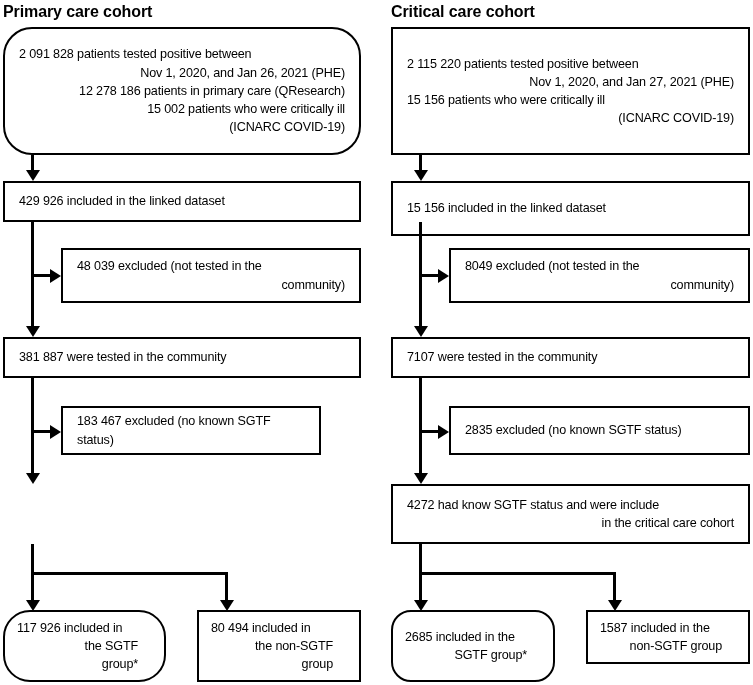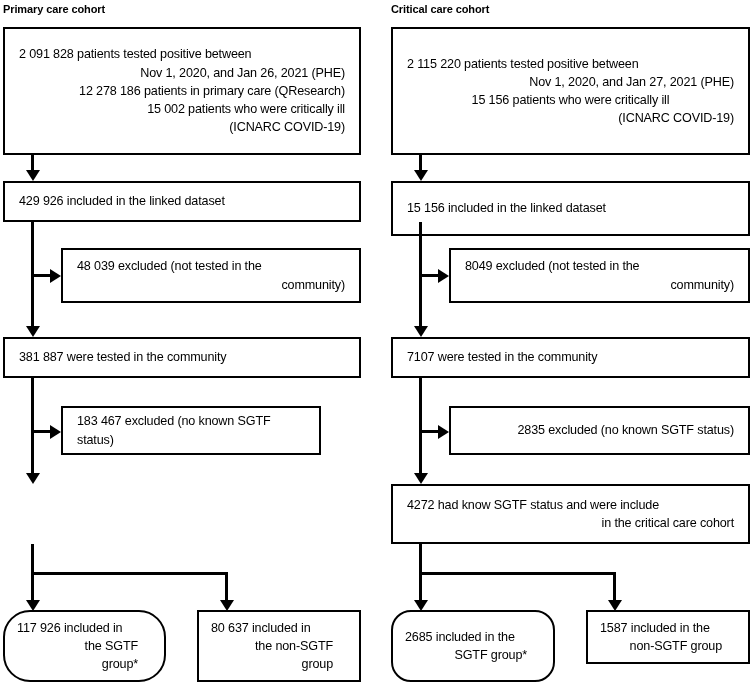--- a/index.html
+++ b/index.html
@@ -15,21 +15,21 @@
     -webkit-font-smoothing: antialiased;
   }
   #flow {
     position: relative;
     width: 753px;
     height: 685px;
     overflow: hidden;
   }
   .col-title {
     position: absolute;
-    font-size: 11px;
+    font-size: 16px;
     font-weight: bold;
     letter-spacing: -0.1px;
     line-height: 1;
     white-space: nowrap;
   }
   .box {
     position: absolute;
     box-sizing: border-box;
     border: 2px solid #000000;
     background: #ffffff;
@@ -75,21 +75,21 @@
   }
 </style>
 </head>
 <body>
 
 <div id="flow">
 
   <div class="col-title" style="left:3px; top:4px;">Primary care cohort</div>
   <div class="col-title" style="left:391px; top:4px;">Critical care cohort</div>
 
-  <div class="box" style="left:3px; top:27px; width:358px; height:128px; padding:1px 14px;">
+  <div class="box" style="left:3px; top:27px; width:358px; height:128px; padding:1px 14px;border-radius:29px;">
     <span class="txt ta-hang" style="text-align: left; text-indent: 0px; white-space: normal;">
         <div style="text-align: left;">2 091 828 patients tested positive between</div>
         <div style="text-align: right; padding-right: 0px;">Nov 1, 2020, and Jan 26, 2021 (PHE)</div>
         <div style="text-align: right; padding-right: 0px;">12 278 186 patients in primary care (QResearch)</div>
         <div style="text-align: right; padding-right: 0px;">15 002 patients who were critically ill</div>
         <div style="text-align: right; padding-right: 0px;">(ICNARC COVID-19)</div>
       </span>
   </div>
 
   <div class="line vline" style="left:31px; top:155px; width:3px; height:18px;"></div>
@@ -134,31 +134,31 @@
 
   <div class="box" style="left:3px; top:610px; width:163px; height:72px; padding:0 12px;border-radius:27px;">
     <span class="txt ta-hang" style="text-align: left; white-space: normal;">
         <div style="text-align: left;">117 926 included in</div>
         <div style="text-align: right; padding-right: 14px;">the SGTF</div>
         <div style="text-align: right; padding-right: 14px;">group*</div>
       </span>
   </div>
   <div class="box" style="left:197px; top:610px; width:164px; height:72px; padding:0 12px;">
     <span class="txt ta-hang" style="text-align: left; white-space: normal;">
-        <div style="text-align: left;">80 637 included in</div>
+        <div style="text-align: left;">80 494 included in</div>
         <div style="text-align: right; padding-right: 14px;">the non-SGTF</div>
         <div style="text-align: right; padding-right: 14px;">group</div>
       </span>
   </div>
 
   <div class="box" style="left:391px; top:27px; width:359px; height:128px; padding:0 14px;">
     <span class="txt ta-hang" style="text-align: left; white-space: normal;">
         <div style="text-align: left;">2 115 220 patients tested positive between</div>
         <div style="text-align: right; padding-right: 0px;">Nov 1, 2020, and Jan 27, 2021 (PHE)</div>
-        <div style="text-align: center; padding-right: 0px;">15 156 patients who were critically ill</div>
+        <div style="text-align: left; padding-right: 0px;">15 156 patients who were critically ill</div>
         <div style="text-align: right; padding-right: 0px;">(ICNARC COVID-19)</div>
       </span>
   </div>
 
   <div class="line vline" style="left:419px; top:155px; width:3px; height:18px;"></div>
   <div class="arrow-down" style="left:413.5px; top:170px;"></div>
 
   <div class="box" style="left:391px; top:181px; width:359px; height:55px; padding:0 14px;">
     <span class="txt" style="text-align:left;">15 156 included in the linked dataset</span>
   </div>
@@ -178,21 +178,21 @@
   <div class="box" style="left:391px; top:337px; width:359px; height:41px; padding:0 14px;">
     <span class="txt" style="text-align:left;">7107 were tested in the community</span>
   </div>
 
   <div class="line vline" style="left:419px; top:378px; width:3px; height:100px;"></div>
   <div class="line hline" style="left:419px; top:430px; width:22px; height:3px;"></div>
   <div class="arrow-right" style="left:438px; top:424.5px;"></div>
   <div class="arrow-down" style="left:413.5px; top:473px;"></div>
 
   <div class="box" style="left:449px; top:406px; width:301px; height:49px; padding:0 14px;">
-    <span class="txt" style="text-align:right;">2835 excluded (no known SGTF status)</span>
+    <span class="txt" style="text-align:left;">2835 excluded (no known SGTF status)</span>
   </div>
 
   <div class="box" style="left:391px; top:484px; width:359px; height:60px; padding:0 14px;">
     <span class="txt ta-hang" style="text-align: left; white-space: normal;">
         <div style="text-align: left;">4272 had know SGTF status and were include</div>
         <div style="text-align: right; padding-right: 0px;">in the critical care cohort</div>
       </span>
   </div>
 
   <div class="line vline" style="left:419px; top:544px; width:3px; height:30px;"></div>

